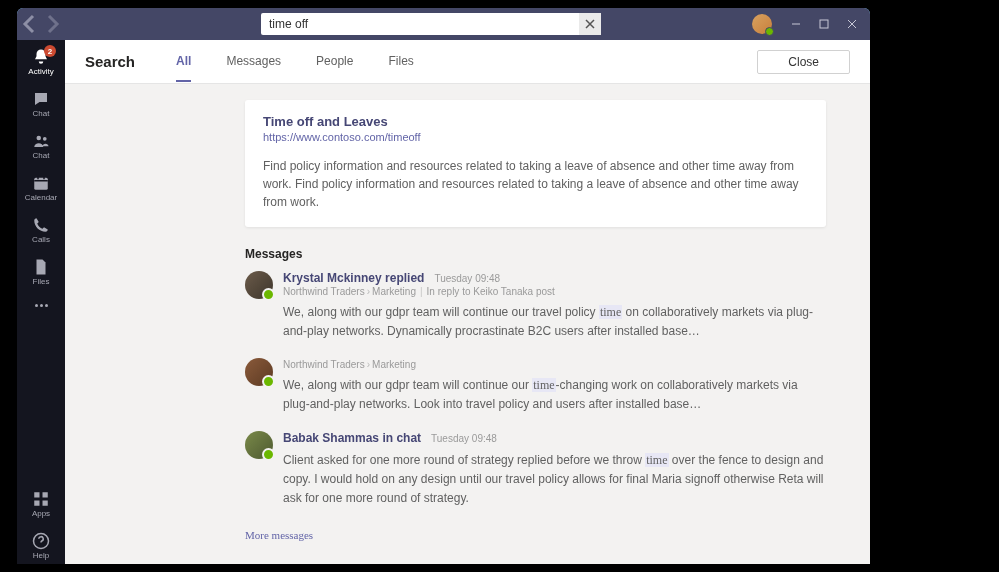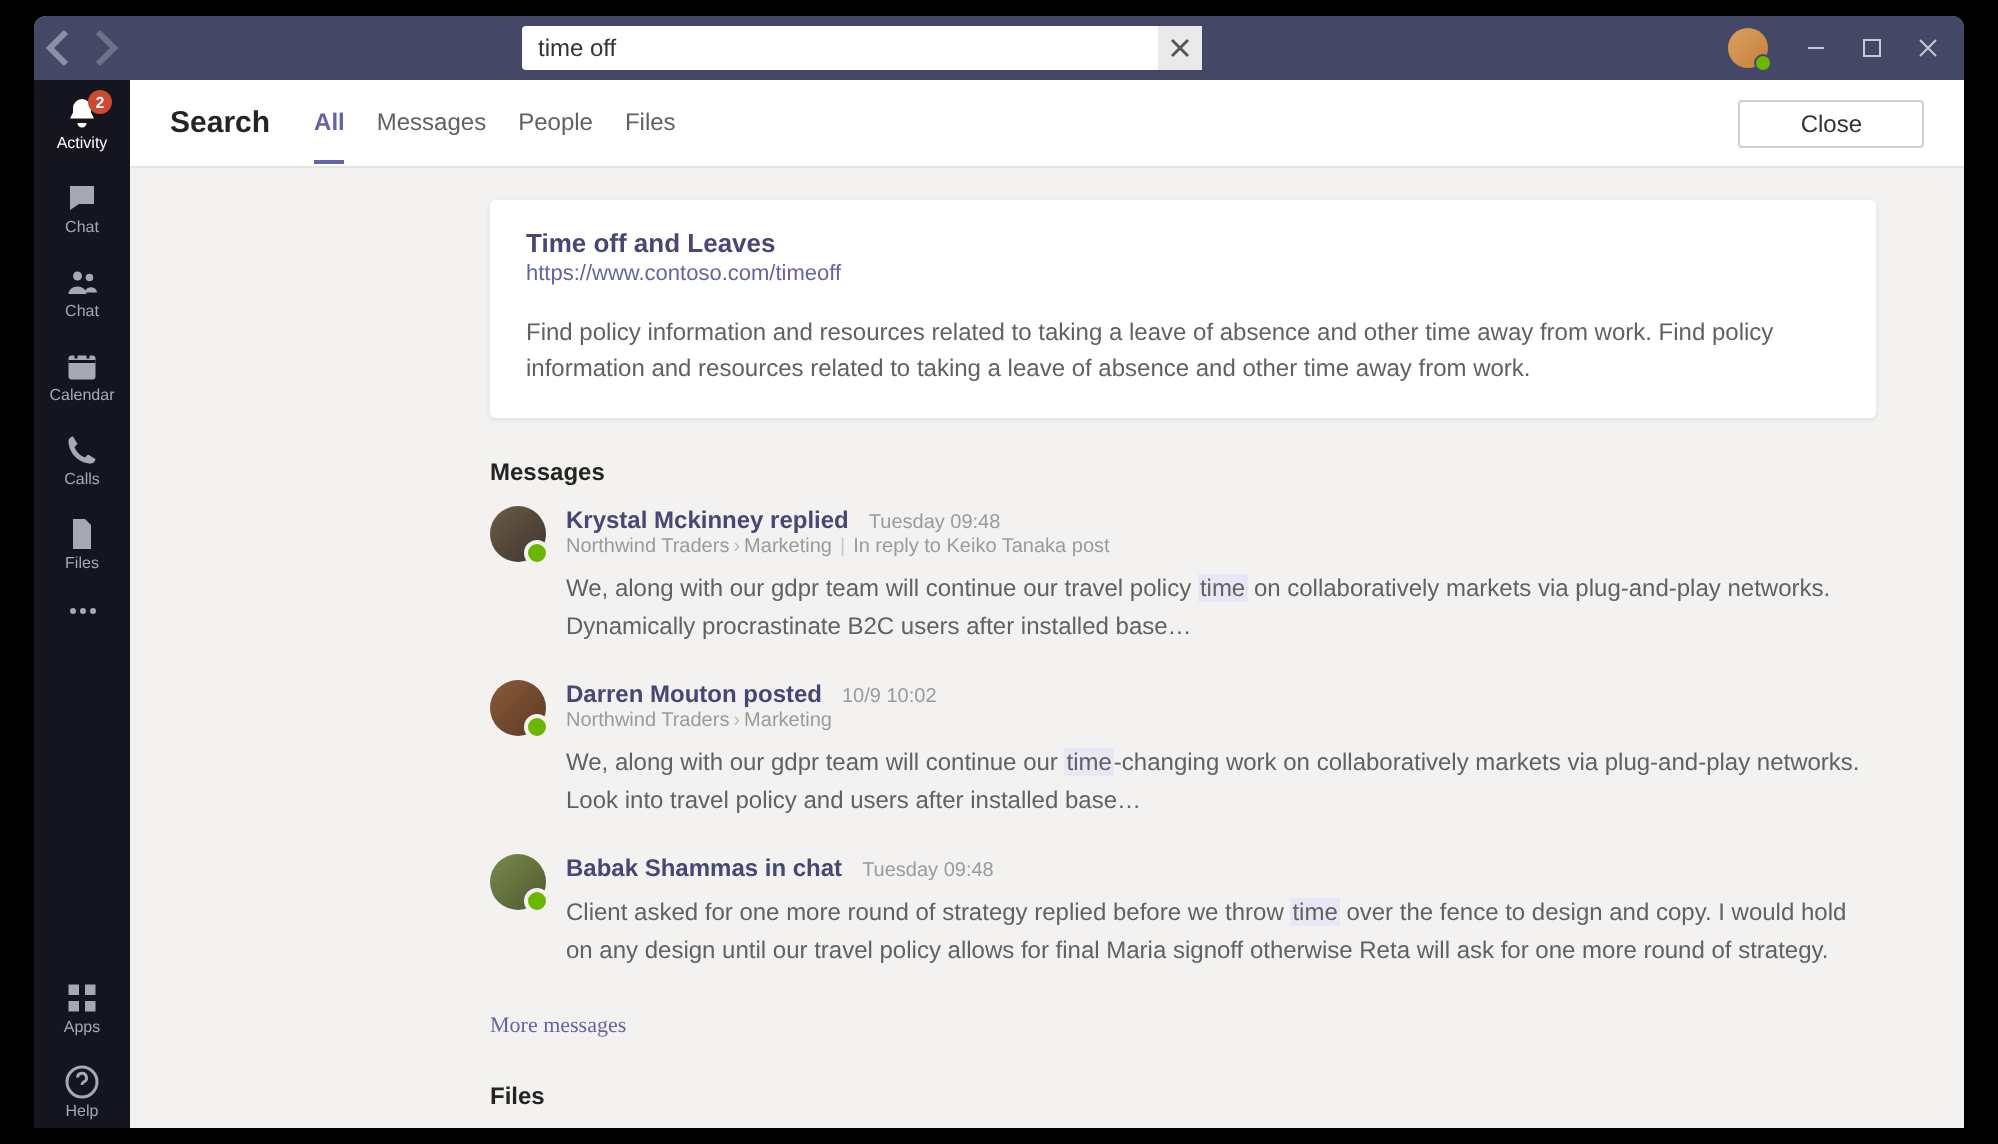--- a/index.html
+++ b/index.html
@@ -1,17 +1,17 @@
 <!DOCTYPE html>
 <html><head>
 <meta charset="utf-8">
 <style>
   * { box-sizing: border-box; margin: 0; padding: 0; }
   html, body { width: 999px; height: 572px; background: #000; font-family: "Segoe UI", -apple-system, sans-serif; overflow: hidden; }
-  .bezel { position: absolute; top: 8px; left: 17px; width: 965px; height: 556px; background: #7dd3fc; border-radius: 6px 6px 0 0; overflow: hidden; }
+  .bezel { position: absolute; top: 8px; left: 17px; width: 853px; height: 556px; background: #7dd3fc; border-radius: 6px 6px 0 0; overflow: hidden; }
 
   
   .titlebar { height: 32px; background: #444766; display: flex; align-items: center; padding: 0 4px; }
   .nav-back, .nav-fwd { width: 20px; height: 20px; display:flex; align-items:center; justify-content:center; color:#bfc0d0; opacity:.6; }
   .nav-fwd{ opacity:.35; }
   .searchbox { margin-left: 200px; width: 340px; height: 22px; background:#fff; border-radius:2px; display:flex; align-items:center; }
   .searchbox input { flex:1; border:none; outline:none; font-size:12px; padding:0 8px; color:#333; background:transparent; }
   .clear-btn { width:22px; height:22px; display:flex; align-items:center; justify-content:center; background:#eaeaea; }
   .clear-btn svg { width:10px; height:10px; stroke:#555; }
   .title-spacer { flex:1; }
@@ -30,21 +30,21 @@
   .rail-item.activity .badge{ position:absolute; top:1px; right:9px; background:#cc4a31; color:#fff; font-size:8px; border-radius:50%; width:12px; height:12px; display:flex; align-items:center; justify-content:center; font-weight:600;}
   .rail-spacer{ flex:1;}
   .rail-dots{ display:flex; gap:2px; color:#a7a8b3; padding:8px 0;}
   .rail-dots span{width:3px;height:3px;border-radius:50%;background:currentColor;}
 
   
   .page { position:absolute; left:48px; right:0; top:32px; bottom:0; background:#f3f2f1; }
   .page-hdr { height:44px; background:#fff; display:flex; align-items:center; padding:0 20px; border-bottom:1px solid #e5e5e5; }
   .page-hdr h1{ font-size:15px; font-weight:700; color:#252423; }
   .tabs{ display:flex; gap:16px; margin-left:22px; }
-  .tab{ font-size:12px; color:#616161; padding:0 0 12px 0; margin-top:12px; border-bottom:2px solid transparent;}
+  .tab{ font-size:12px; color:#616161; padding:0 0 12px 0; margin-top:12px; border-bottom:2px solid transparent;margin-left:19px;}
   .tab.active{ color:#6264a7; border-bottom-color:#6264a7; font-weight:600;}
   .close-btn{ margin-left:auto; background:#fff; border:1px solid #d1d1d1; border-radius:2px; padding:4px 30px; font-size:12px; color:#333; }
 
   .results{ padding:16px 44px 0 180px; height:calc(100% - 44px); overflow:auto; }
   .card{ background:#fff; border-radius:3px; box-shadow:0 1px 3px rgba(0,0,0,.08); padding:14px 18px 16px 18px; margin-bottom:20px;}
   .card h3{ font-size:13px; font-weight:600; color:#464775;}
   .card .url{ font-size:11px; color:#6264a7; margin-top:2px;}
   .card p{ font-size:12px; color:#616161; margin-top:14px; line-height:1.5;}
 
   .section-h{ font-size:12px; font-weight:700; color:#252423; margin:4px 0 10px 0;}
@@ -54,21 +54,21 @@
   .msg-av.d{ background:linear-gradient(135deg,#8a5a3a,#5c3a23);}
   .msg-av.b{ background:linear-gradient(135deg,#7a8a4a,#4d5930);}
   .msg-av::after{content:'';position:absolute;right:-2px;bottom:-2px;width:9px;height:9px;border-radius:50%;background:#6bb700;border:2px solid #f3f2f1;}
   .msg-body{ flex:1; font-size:12px; color:#616161;}
   .msg-head{ display:flex; align-items:baseline; gap:10px;}
   .msg-head .who{ color:#464775; font-weight:600; font-size:12px;}
   .msg-head .when{ font-size:10px; color:#9a9a9a;}
   .msg-sub{ font-size:10px; color:#9a9a9a; margin-top:1px;}
   .msg-sub .sep{ margin:0 4px; color:#c8c8c8;}
   .msg-text{ margin-top:6px; line-height:1.55;}
-  .hl{ background:#e7e7f5; padding:0 1px;}
+  .hl{ background:#e7e7f5; padding:0 1px;font-family:Liberation Serif, serif;}
   .more{ font-size:11px; color:#6264a7; margin:2px 0 18px 0; display:inline-block;font-family:Liberation Serif, serif;}
   .chev{ color:#bbb; margin:0 2px;}
 </style>
 </head>
 <body>
 
 <div class="bezel">
 
   <div class="titlebar">
     <div class="nav-back">
@@ -205,24 +205,20 @@
           <div class="msg-sub">
             <span>Northwind Traders</span><span class="chev">›</span><span>Marketing</span><span class="sep">|</span><span>In reply to Keiko Tanaka post</span>
           </div>
           <div class="msg-text"><span>We, along with our gdpr team will continue our travel policy </span><span class="hl">time</span><span> on collaboratively markets via plug-and-play networks. Dynamically procrastinate B2C users after installed base…</span></div>
         </div>
       </div>
 
       <div class="msg">
         <div class="msg-av d"></div>
         <div class="msg-body">
-          <div class="msg-head">
-            <span class="who">Darren Mouton posted</span>
-            <span class="when">10/9 10:02</span>
-          </div>
           <div class="msg-sub">
             <span>Northwind Traders</span><span class="chev">›</span><span>Marketing</span>
           </div>
           <div class="msg-text"><span>We, along with our gdpr team will continue our </span><span class="hl">time</span><span>-changing work on collaboratively markets via plug-and-play networks. Look into travel policy  and users after installed base…</span></div>
         </div>
       </div>
 
       <div class="msg">
         <div class="msg-av b"></div>
         <div class="msg-body">

